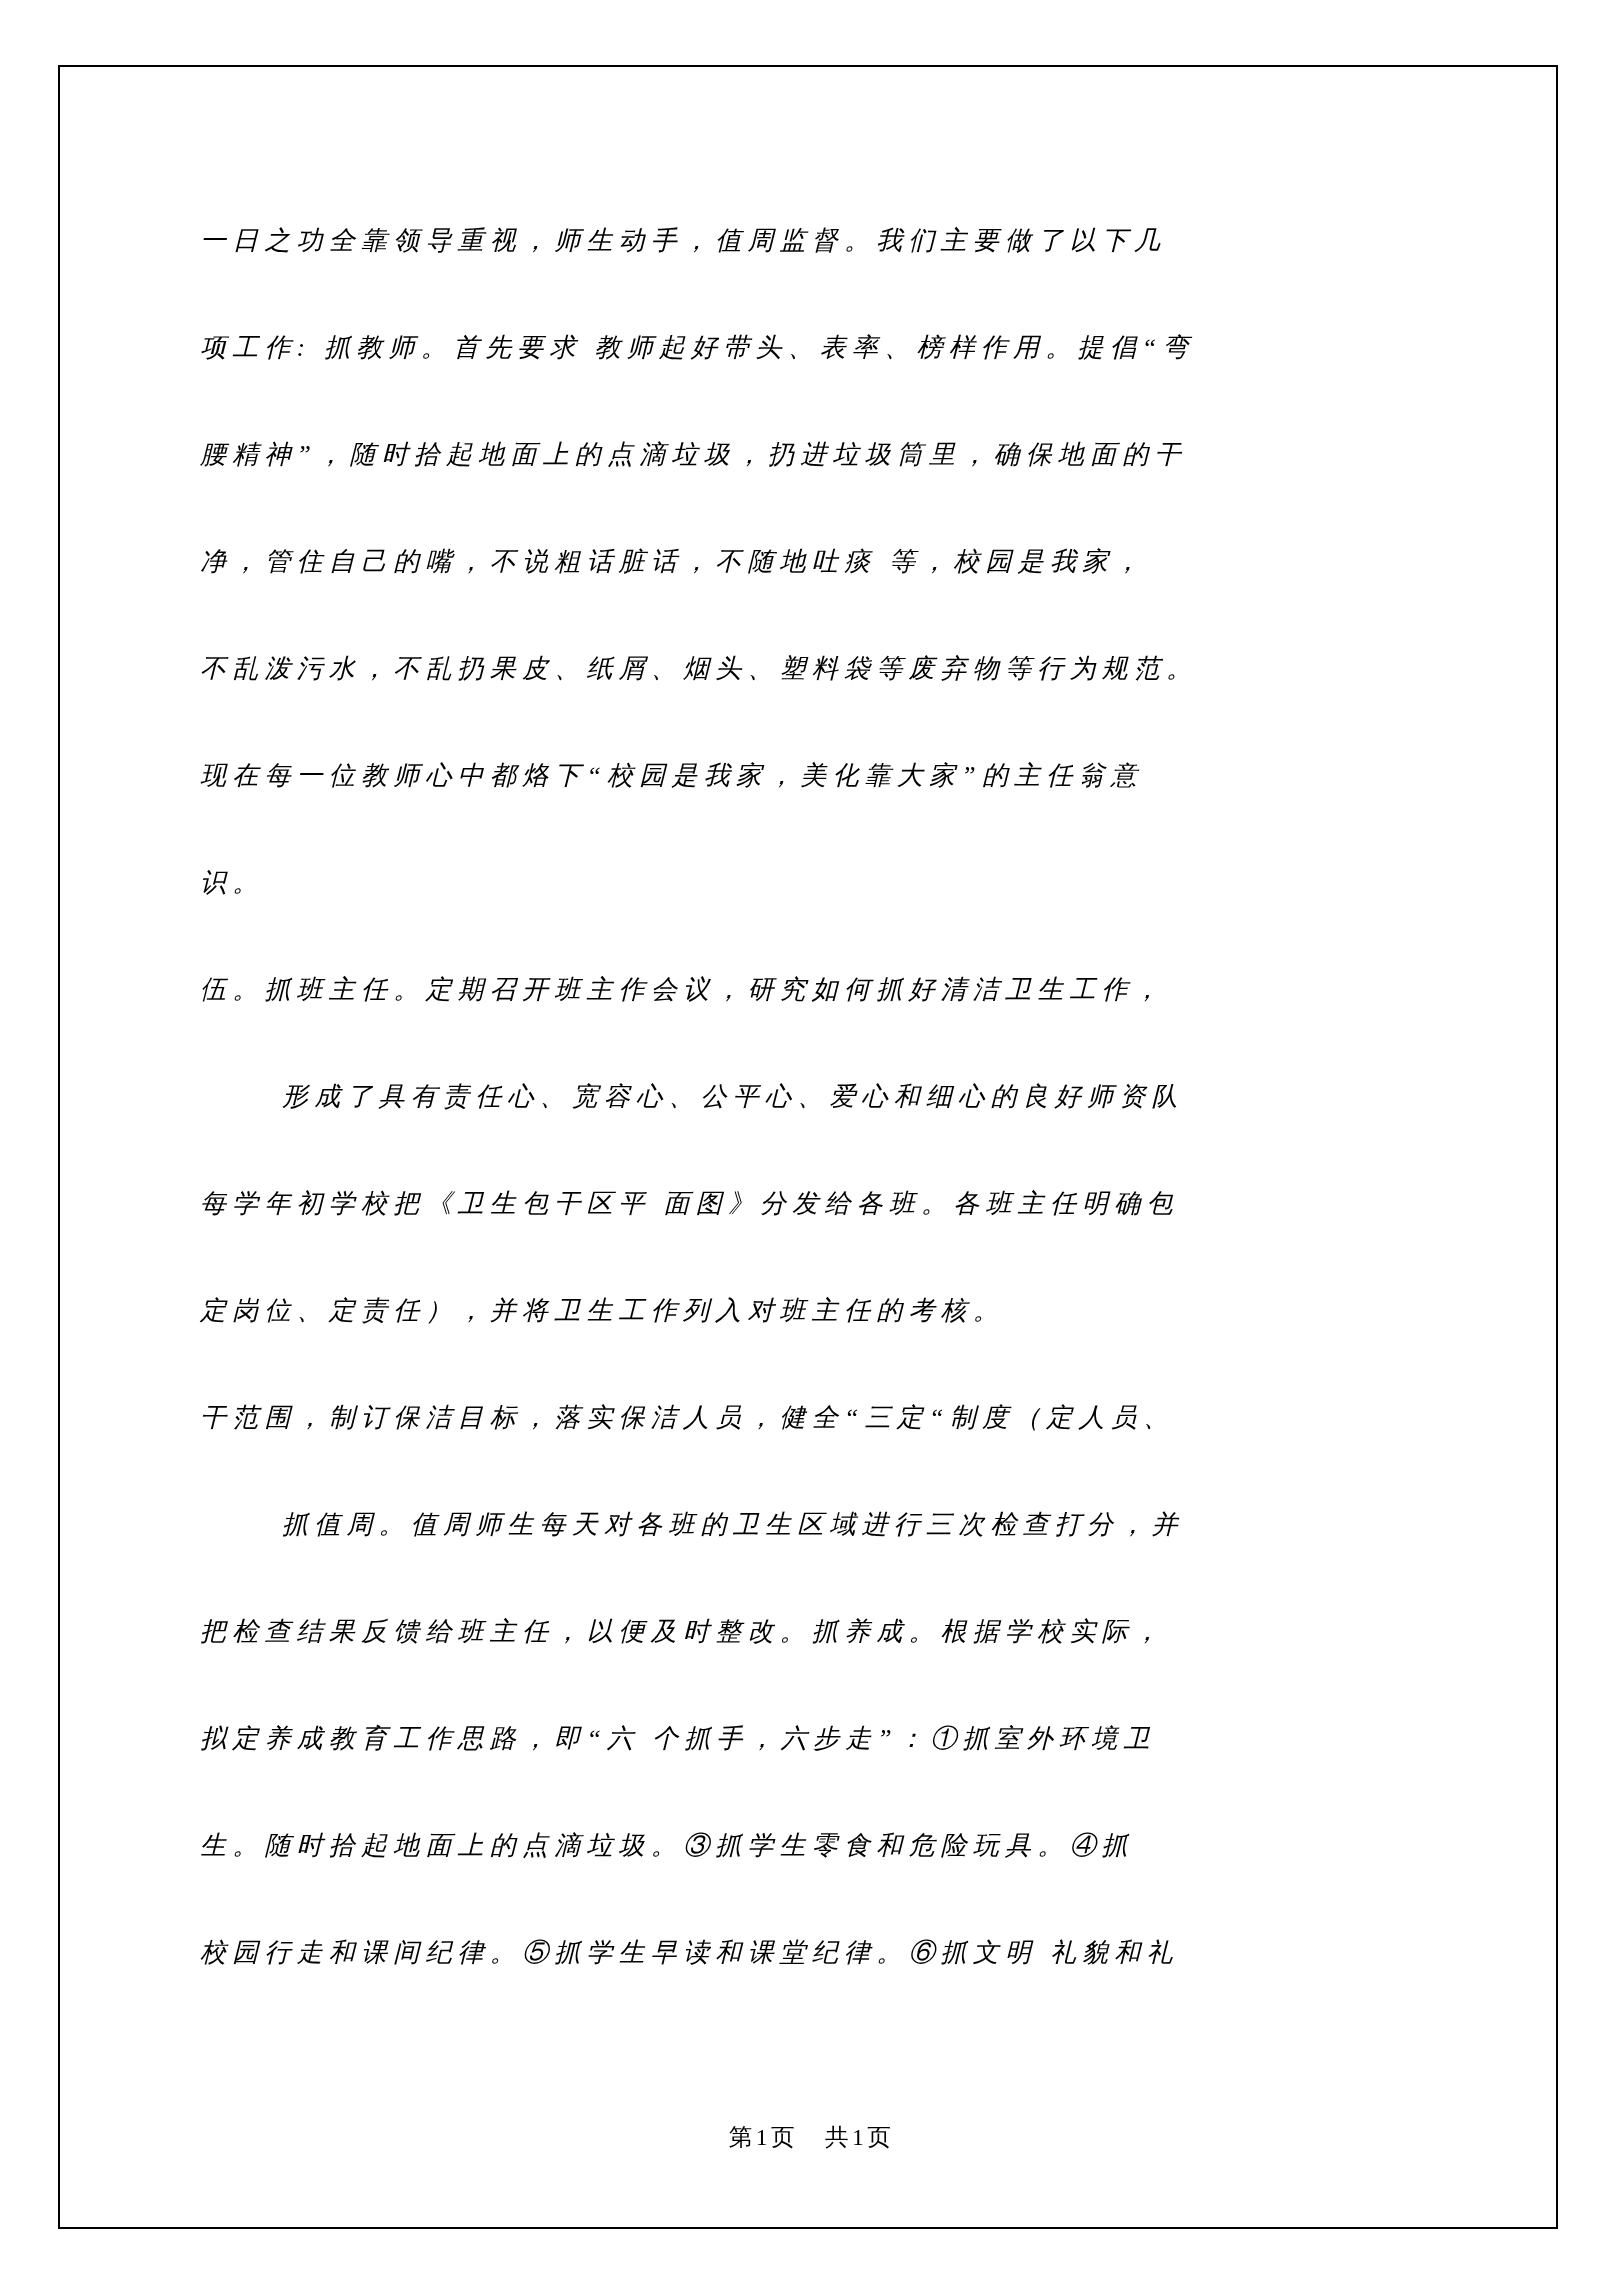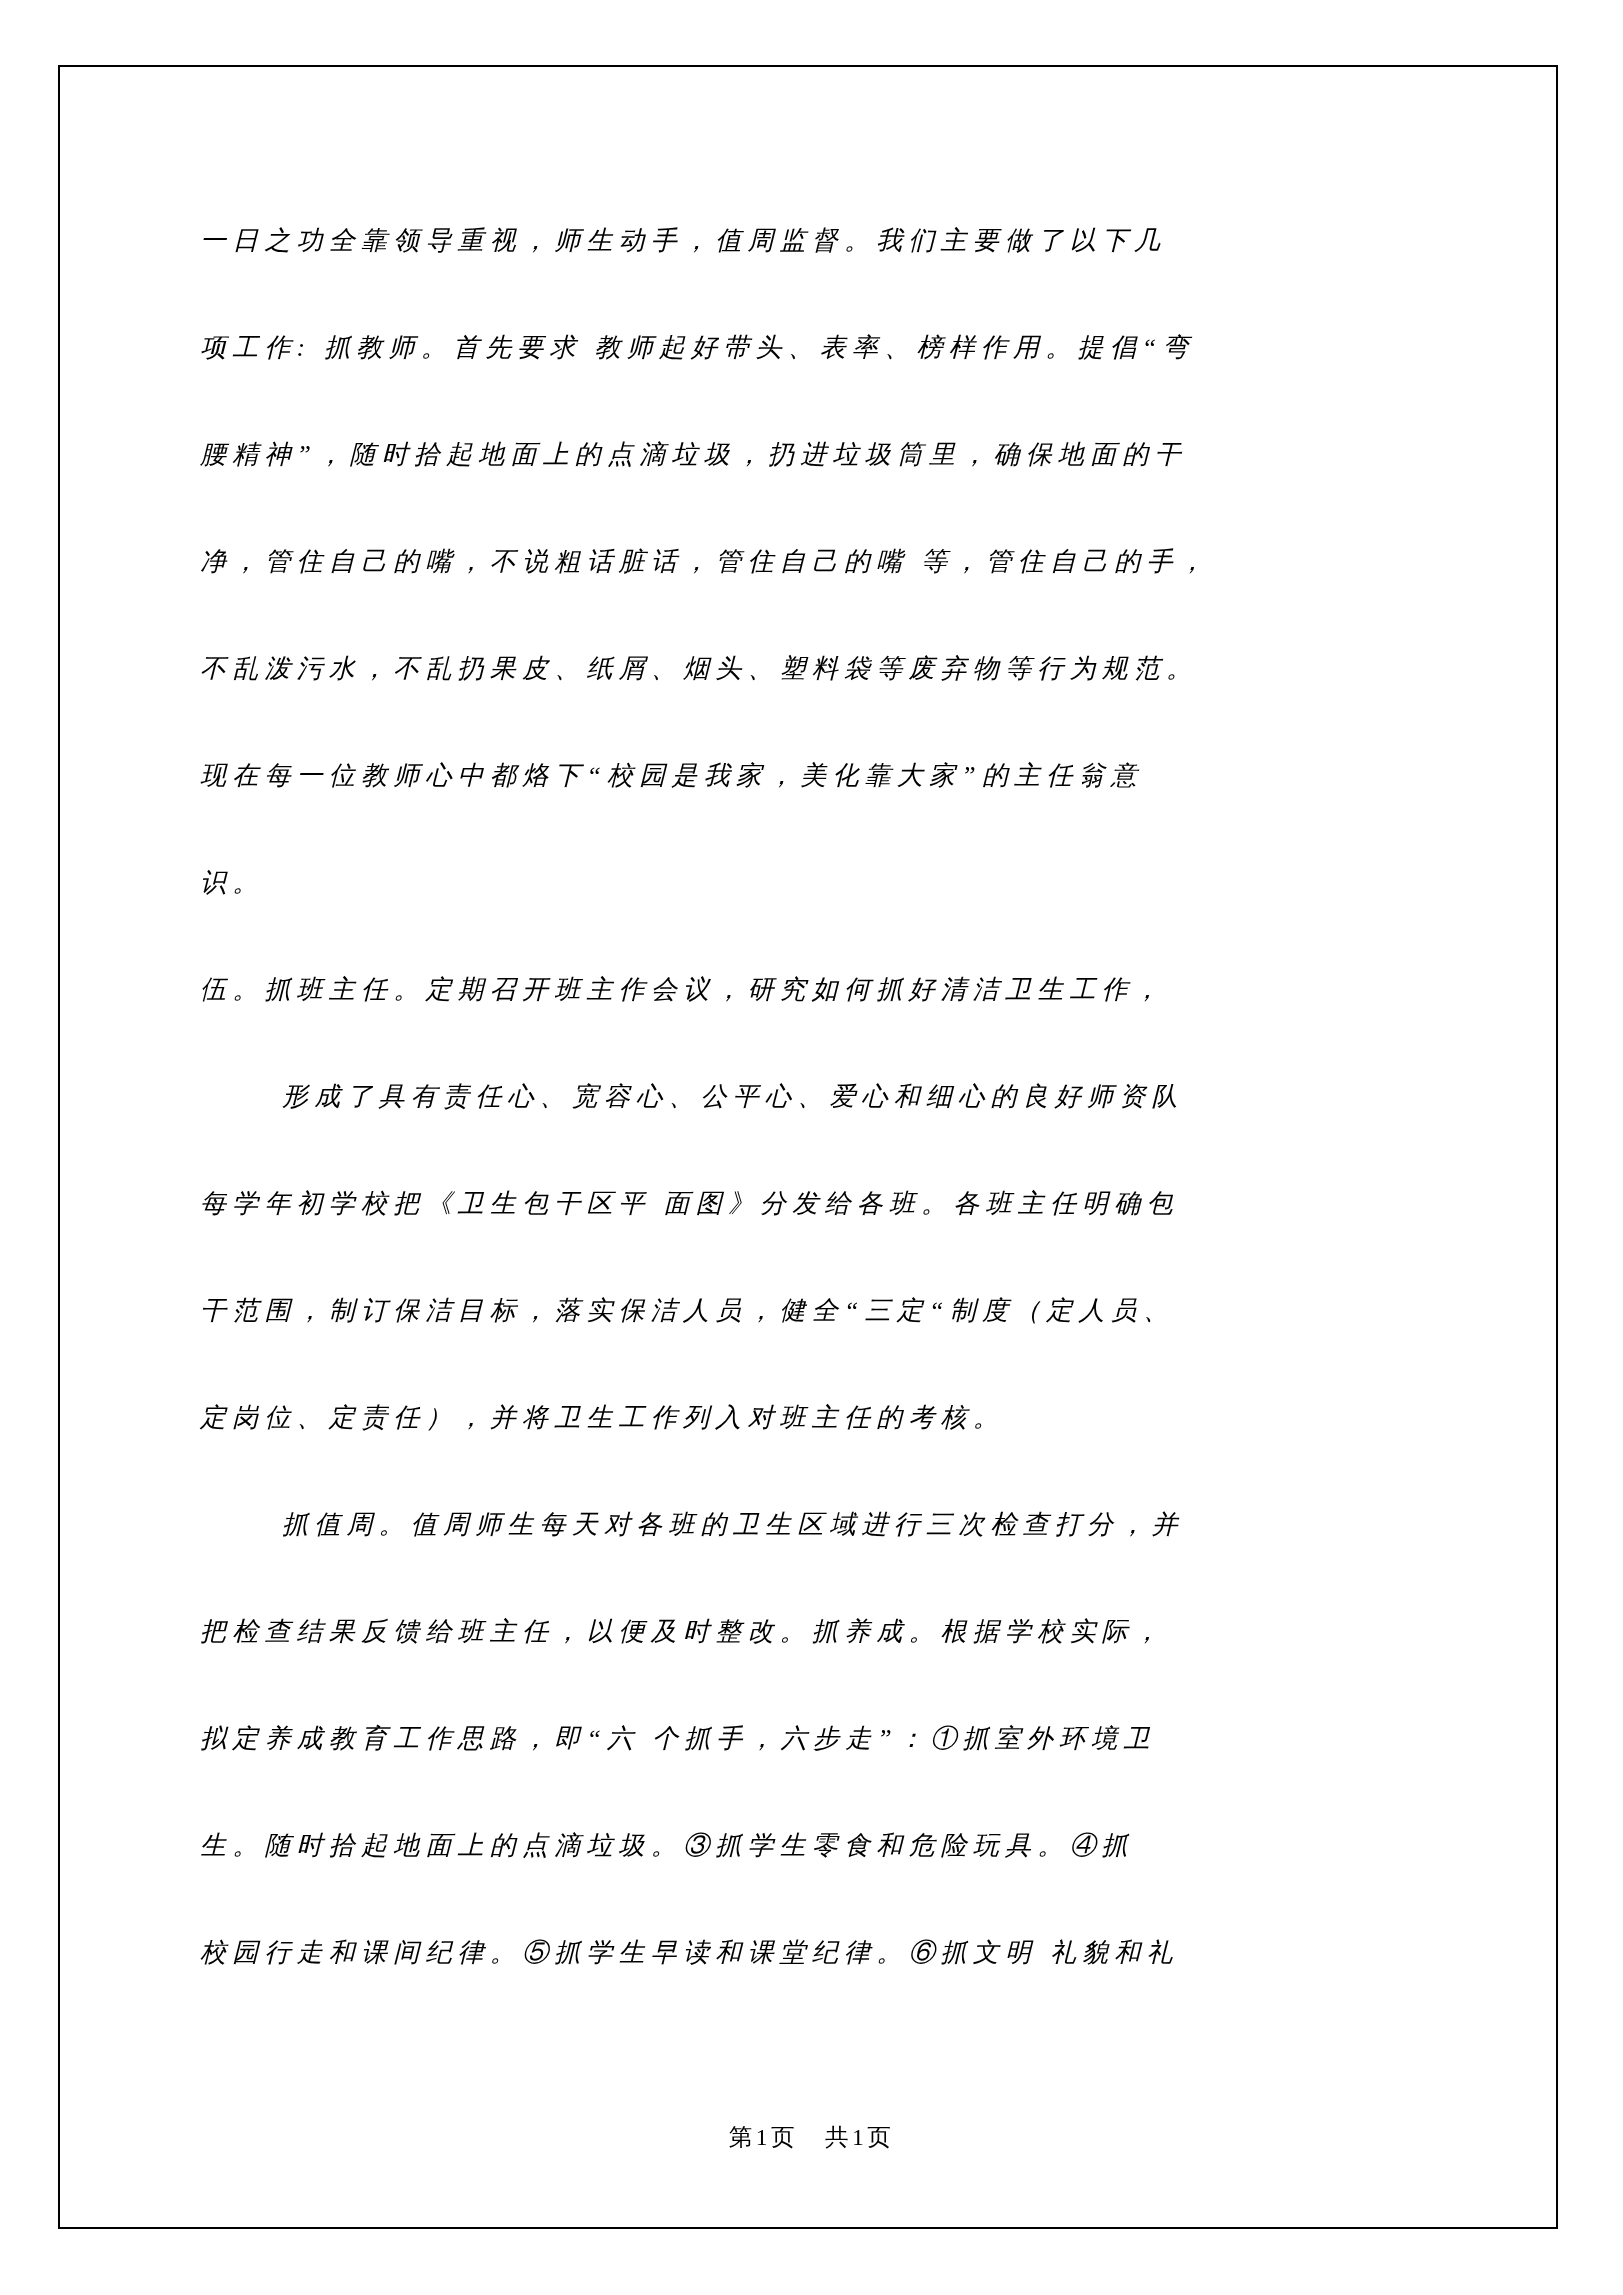--- a/index.html
+++ b/index.html
@@ -55,29 +55,29 @@
 </style>
 </head>
 <body>
 
 <div class="page">
   <div class="frame"></div>
   <div class="body-text">
       <div class="line">一日之功全靠领导重视，师生动手，值周监督。我们主要做了以下几</div>
       <div class="line">项工作: 抓教师。首先要求 教师起好带头、表率、榜样作用。提倡“弯</div>
       <div class="line">腰精神”，随时拾起地面上的点滴垃圾，扔进垃圾筒里，确保地面的干</div>
-      <div class="line">净，管住自己的嘴，不说粗话脏话，管住自己的嘴 等，管住自己的手，</div>
+      <div class="line">净，管住自己的嘴，不说粗话脏话，不随地吐痰 等，校园是我家，</div>
       <div class="line">不乱泼污水，不乱扔果皮、纸屑、烟头、塑料袋等废弃物等行为规范。</div>
       <div class="line">现在每一位教师心中都烙下“校园是我家，美化靠大家”的主任翁意</div>
       <div class="line">识。</div>
       <div class="line">伍。抓班主任。定期召开班主作会议，研究如何抓好清洁卫生工作，</div>
       <div class="line indent">形成了具有责任心、宽容心、公平心、爱心和细心的良好师资队</div>
       <div class="line">每学年初学校把《卫生包干区平 面图》分发给各班。各班主任明确包</div>
+      <div class="line">定岗位、定责任），并将卫生工作列入对班主任的考核。</div>
       <div class="line">干范围，制订保洁目标，落实保洁人员，健全“三定“制度（定人员、</div>
-      <div class="line">定岗位、定责任），并将卫生工作列入对班主任的考核。</div>
       <div class="line indent">抓值周。值周师生每天对各班的卫生区域进行三次检查打分，并</div>
       <div class="line">把检查结果反馈给班主任，以便及时整改。抓养成。根据学校实际，</div>
       <div class="line">拟定养成教育工作思路，即“六 个抓手，六步走”：①抓室外环境卫</div>
       <div class="line">生。随时拾起地面上的点滴垃圾。③抓学生零食和危险玩具。④抓</div>
       <div class="line">校园行走和课间纪律。⑤抓学生早读和课堂纪律。⑥抓文明 礼貌和礼</div>
     </div>
   <div class="footer">第1页　共1页</div>
 </div>
 
 

